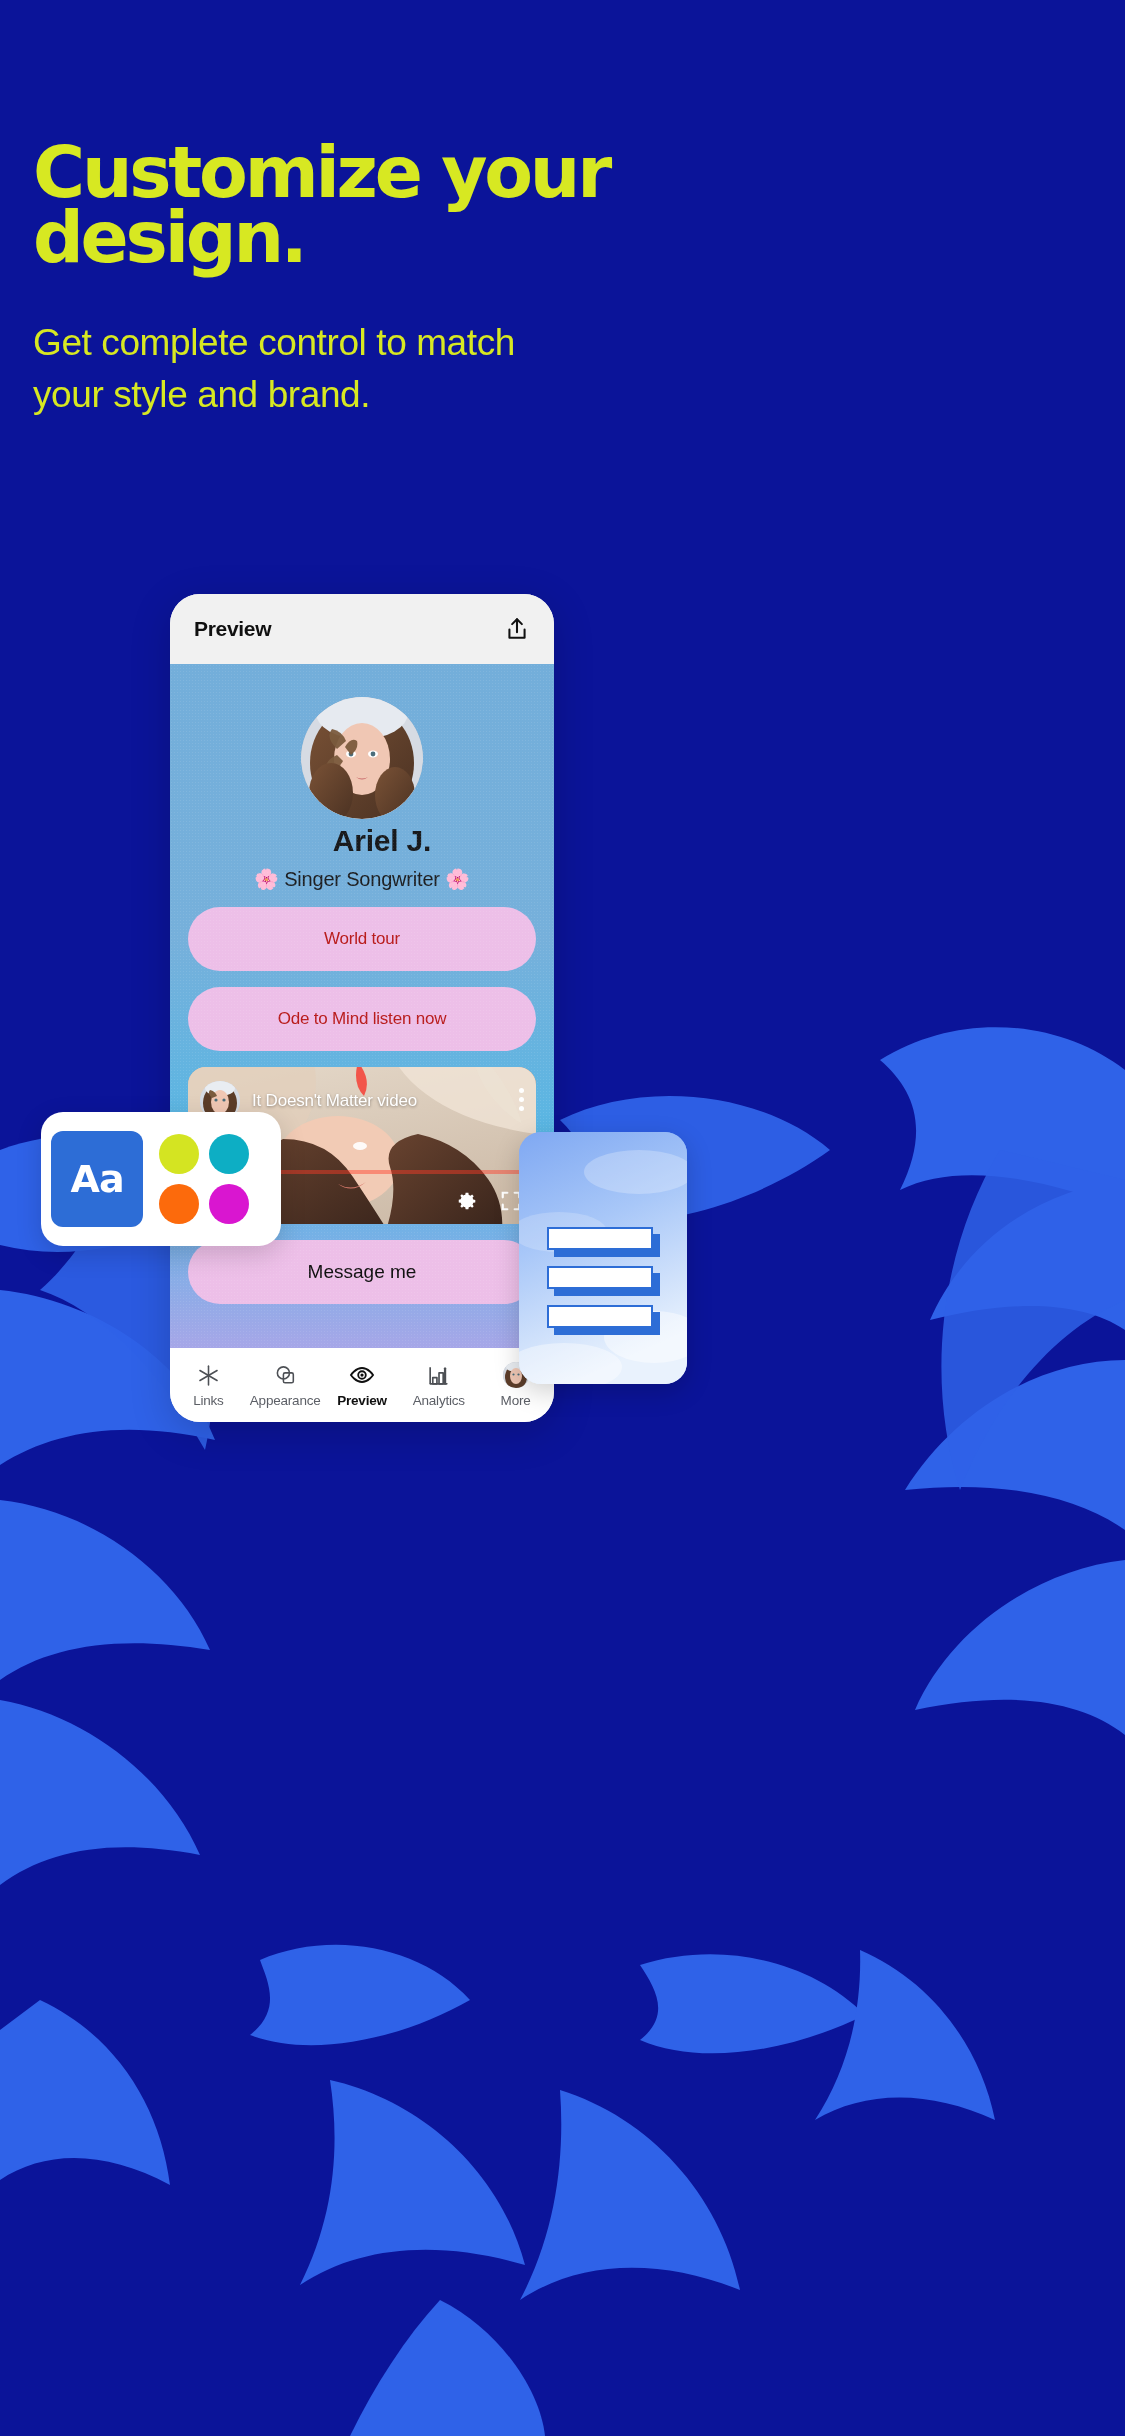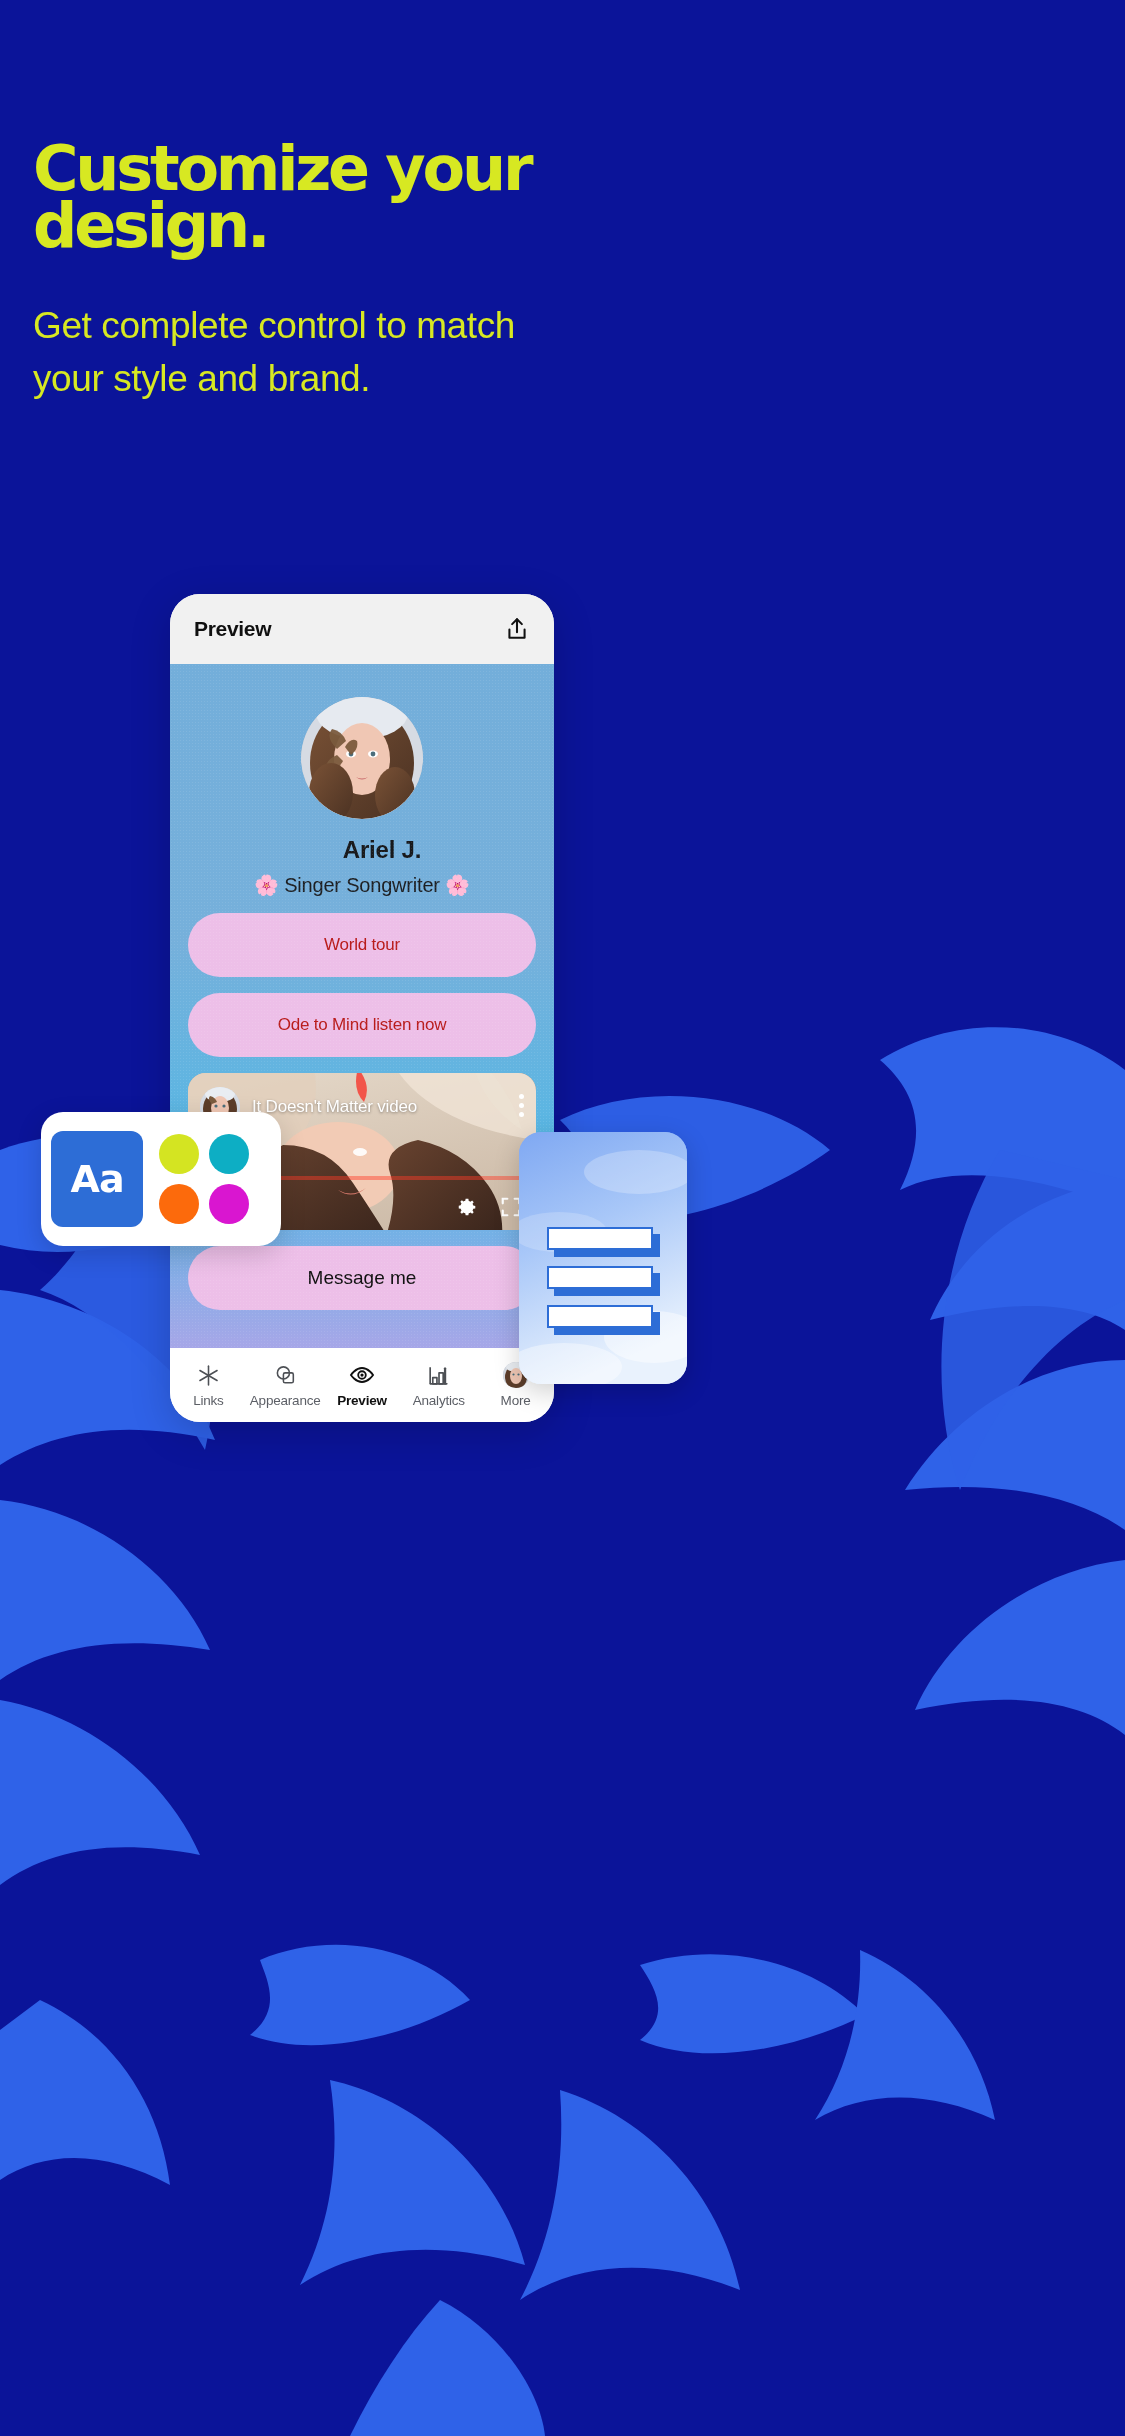--- a/index.html
+++ b/index.html
@@ -11,21 +11,21 @@
     position:relative;
   }
 
   
   #leaves { position:absolute; inset:0; width:1125px; height:2436px; z-index:0; }
 
   
   .hero { position:absolute; left:33px; top:140px; z-index:3; width:700px; }
   .hero h1 {
     font-family:"DejaVu Sans", sans-serif;
-    font-size:62px;
+    font-size:71px;
     line-height:0.92;
     font-weight:900;
     letter-spacing:-3.2px;
     color:#D7E822;
     white-space:pre-line;
   }
   .hero p {
     margin-top:46px;
     font-size:37px;
     line-height:1.42;
@@ -63,21 +63,21 @@
   }
   .grain { position:absolute; inset:0; opacity:.2;
     background-image:radial-gradient(rgba(255,255,255,.45) 0.5px, transparent 0.6px);
     background-size:3px 3px; pointer-events:none; }
 
   .avatar-wrap {
     width:122px; height:122px; border-radius:50%;
     margin:33px auto 0; overflow:hidden; position:relative;
     background:#C8CBD2;
   }
-  .pname { text-align:center; margin-top:17px; font-size:24px; font-weight:700; color:#18191c; letter-spacing:-0.2px;padding-left:40px;}
+  .pname { text-align:center; margin-top:5px; font-size:30px; font-weight:700; color:#18191c; letter-spacing:-0.2px;padding-left:40px;}
   .pbio  { text-align:center; margin-top:9px; font-size:20px; color:#1d1f22; letter-spacing:-0.2px;}
 
   .lnk {
     margin:16px 18px 0;
     height:64px; border-radius:32px;
     background:#EDBFE8;
     display:flex; align-items:center; justify-content:center;
     font-size:17px; color:#b91c1c; letter-spacing:-0.2px;
   }
 

